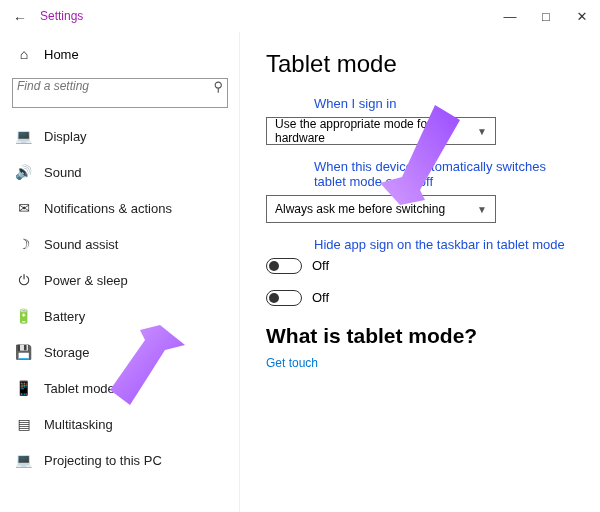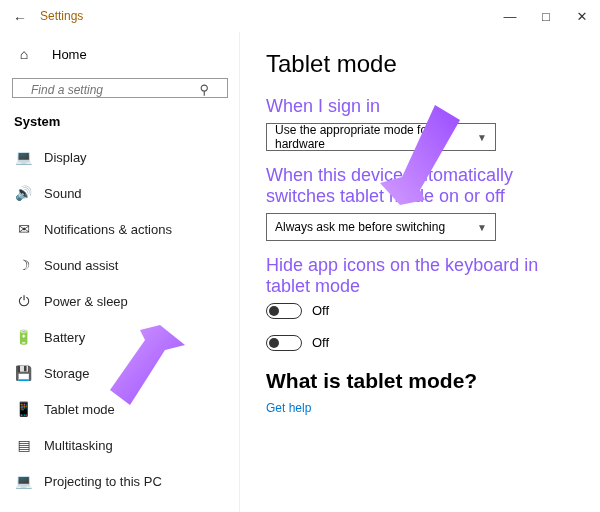--- a/index.html
+++ b/index.html
@@ -1,37 +1,37 @@
 <!DOCTYPE html>
 <html><head>
 <meta charset="utf-8">
 <style>
 * { margin: 0; padding: 0; box-sizing: border-box; font-family: "Segoe UI", sans-serif; }
 body { width: 600px; height: 512px; background: #fff; overflow: hidden; position: relative; }
 .titlebar { height: 32px; display: flex; align-items: center; padding-left: 8px; }
 .titlebar .back { width: 24px; text-align: center; font-size: 14px; color: #333; cursor: pointer; }
-.titlebar .title { font-size: 12px; margin-left: 8px; color: #a16207; }
+.titlebar .title { font-size: 12px; margin-left: 8px; color: #a21caf; }
 .titlebar .winbtns { margin-left: auto; display: flex; }
 .titlebar .winbtns div { width: 36px; height: 32px; display: flex; align-items: center; justify-content: center; font-size: 13px; color: #333; cursor: pointer; }
 .container { display: flex; height: 480px; }
 .sidebar { width: 240px; padding: 4px 8px 0 8px; background: #fff; position: relative; }
 .sidebar::after { content: ""; position: absolute; right: 0; top: 0; width: 1px; height: 100%; background: linear-gradient(to right, transparent, #ddd); }
 .home { display: flex; align-items: center; height: 36px; padding-left: 6px; cursor: pointer; }
 .home .icon { width: 20px; text-align: center; font-size: 14px; }
-.home .label { font-size: 13px; margin-left: 18px; }
-.search { margin: 6px 4px 10px 4px; border: 1px solid #999; height: 20px; display: flex; align-items: flex-end; padding: 0 18px; }
+.home .label { font-size: 13px; margin-left: 10px; }
+.search { margin: 6px 4px 10px 4px; border: 1px solid #999; height: 30px; display: flex; align-items: flex-start; padding: 0 4px; }
 .search input { border: none; outline: none; flex: 1; font-size: 12px; font-style: italic; color: #666; background: transparent; }
 .search .sicon { font-size: 13px; color: #555; }
 .cat { font-size: 13px; font-weight: 600; padding: 6px 6px 10px 6px; }
 .item { display: flex; align-items: center; height: 36px; padding-left: 6px; cursor: pointer; font-size: 13px; color: #222; }
 .item .icon { width: 20px; text-align: center; font-size: 14px; color: #333; }
 .item .label { margin-left: 10px; }
 .main { flex: 1; padding: 18px 26px 0 26px; overflow: hidden; }
 .main h1 { font-size: 24px; font-weight: 400; margin-bottom: 18px; }
-.opt-label { font-size: 18px; margin-bottom: 6px; color: #8b5cf6; }
+.opt-label { font-size: 13px; margin-bottom: 6px; color: #1d4ed8; margin-left: 48px; }
 .select { border: 1px solid #666; width: 230px; height: 28px; display: flex; align-items: center; padding: 0 8px; font-size: 12px; margin-bottom: 14px; cursor: pointer; justify-content: space-between; }
 .select .chev { font-size: 10px; color: #555; }
 .toggle-row { display: flex; margin-bottom: 16px; }
 .toggle { width: 36px; height: 16px; border: 1px solid #333; border-radius: 10px; position: relative; background: #fff; cursor: pointer; }
 .toggle .knob { width: 10px; height: 10px; border-radius: 50%; background: #333; position: absolute; top: 2px; left: 2px; }
 .toggle-row .state { font-size: 13px; margin-left: 10px; }
 .main h2 { font-size: 21px; font-weight: 600; margin: 18px 0 8px 0; }
 .desc { font-size: 12px; color: #555; line-height: 1.4; }
 .link { font-size: 12px; color: #0078d4; margin-top: 6px; cursor: pointer; }
 .arrow { position: absolute; pointer-events: none; }
@@ -52,21 +52,20 @@
 <div class="container">
   <div class="sidebar">
     <div class="home">
       <span class="icon">⌂</span>
       <span class="label">Home</span>
     </div>
     <div class="search">
       <input placeholder="Find a setting" style="">
       <span class="sicon">⚲</span>
     </div>
-    <div class="cat">System</div>
 
     <div class="item">
       <span class="icon">💻</span>
       <span class="label">Display</span>
     </div>
     <div class="item">
       <span class="icon">🔊</span>
       <span class="label">Sound</span>
     </div>
     <div class="item">
@@ -115,38 +114,38 @@
       <span>Use the appropriate mode for my hardware</span>
       <span class="chev">▼</span>
     </div>
 
     <div class="opt-label">When this device automatically switches tablet mode on or off</div>
     <div class="select">
       <span>Always ask me before switching</span>
       <span class="chev">▼</span>
     </div>
 
-    <div class="opt-label">Hide app icons on the keyboard in tablet mode</div>
+    <div class="opt-label">Hide app sign on the taskbar in tablet mode</div>
     <div class="toggle-row">
       <div class="toggle">
           <div class="knob"></div>
         </div>
       <span class="state">Off</span>
     </div>
 
     <div class="toggle-row">
       <div class="toggle">
           <div class="knob"></div>
         </div>
       <span class="state">Off</span>
     </div>
 
     <h2>What is tablet mode?</h2>
 
-    <div class="link">Get help</div>
+    <div class="link">Get touch</div>
   </div>
 </div>
 
 <svg class="arrow" style="left:90px; top:320px;" width="100" height="100">
   <defs>
       <linearGradient id="g1" x1="0" y1="0" x2="1" y2="1">
         <stop offset="0" stop-color="#d29bff"></stop>
         <stop offset="1" stop-color="#9b4dff"></stop>
       </linearGradient>
     </defs>

